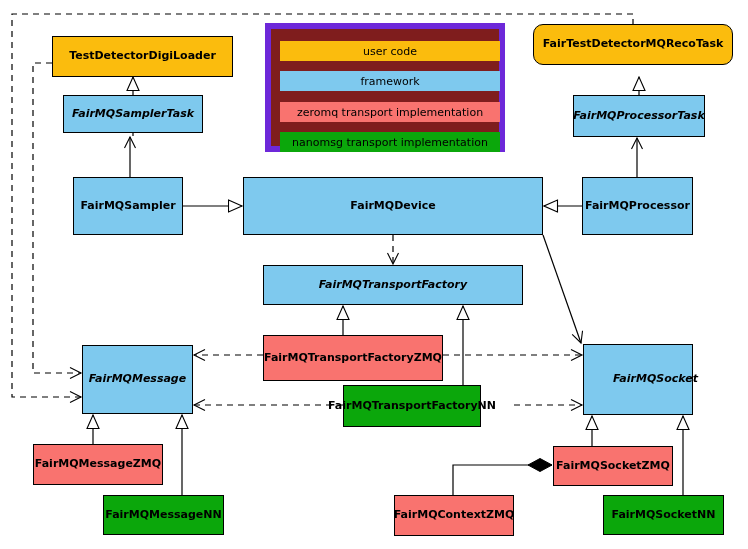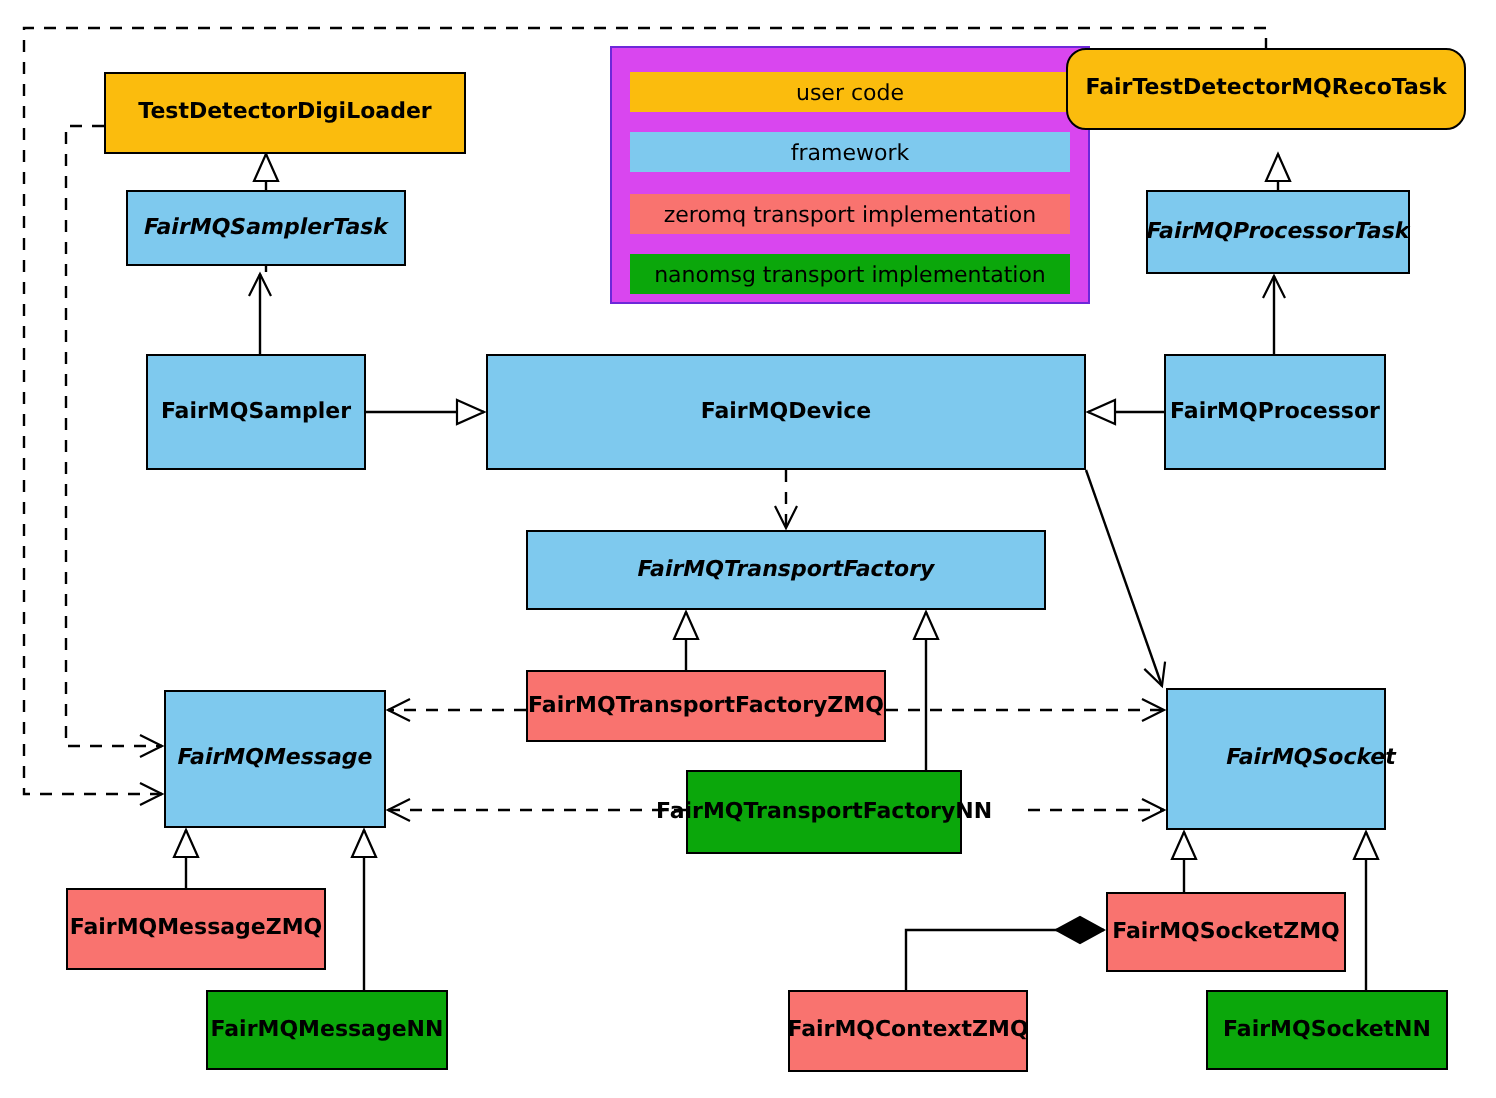--- a/index.html
+++ b/index.html
@@ -20,21 +20,21 @@
     white-space:nowrap;
   }
   .gold{background:#FBBC0D;}
   .blue{background:#7EC9EE;}
   .red{background:#F9736F;}
   .green{background:#0BA70B;}
   .abstract{font-style:italic;}
   .legend{
     position:absolute;z-index:2;
     left:265px;top:23px;width:240px;height:129px;
-    background:#d946ef;border:1px solid #6d28d9;box-sizing:border-box;margin-left:40px;
+    background:#7f1d1d;border:6px solid #6d28d9;box-sizing:border-box;
   }
   .legend .bar{
     position:absolute;left:9px;width:220px;height:20px;
     display:flex;align-items:center;justify-content:center;
     font-size:11px;font-weight:normal;color:#000;white-space:nowrap;
   }
   .bar1{top:12px;} .bar2{top:42px;} .bar3{top:73px;} .bar4{top:103px;}
 </style>
 </head>
 <body>
@@ -94,21 +94,21 @@
   <div class="node gold" style="left:52px;top:36px;width:181px;height:41px;">TestDetectorDigiLoader</div>
   <div class="node blue abstract" style="left:63px;top:95px;width:140px;height:38px;">FairMQSamplerTask</div>
   <div class="node gold" style="left:533px;top:24px;width:200px;height:41px;border-radius:10px;">FairTestDetectorMQRecoTask</div>
   <div class="node blue abstract" style="left:573px;top:95px;width:132px;height:42px;">FairMQProcessorTask</div>
 
   <div class="node blue" style="left:73px;top:177px;width:110px;height:58px;">FairMQSampler</div>
   <div class="node blue" style="left:243px;top:177px;width:300px;height:58px;">FairMQDevice</div>
   <div class="node blue" style="left:582px;top:177px;width:111px;height:58px;">FairMQProcessor</div>
 
   <div class="node blue abstract" style="left:263px;top:265px;width:260px;height:40px;">FairMQTransportFactory</div>
-  <div class="node red" style="left:263px;top:335px;width:180px;height:36px;">FairMQTransportFactoryZMQ</div>
+  <div class="node red" style="left:263px;top:335px;width:180px;height:46px;">FairMQTransportFactoryZMQ</div>
   <div class="node green" style="left:343px;top:385px;width:138px;height:42px;">FairMQTransportFactoryNN</div>
 
   <div class="node blue abstract" style="left:82px;top:345px;width:111px;height:69px;">FairMQMessage</div>
   <div class="node blue abstract" style="left:583px;top:344px;width:110px;height:71px;padding-left:35px;">FairMQSocket</div>
 
   <div class="node red" style="left:33px;top:444px;width:130px;height:41px;">FairMQMessageZMQ</div>
   <div class="node green" style="left:103px;top:495px;width:121px;height:40px;">FairMQMessageNN</div>
   <div class="node red" style="left:553px;top:446px;width:120px;height:40px;">FairMQSocketZMQ</div>
   <div class="node red" style="left:394px;top:495px;width:120px;height:41px;">FairMQContextZMQ</div>
   <div class="node green" style="left:603px;top:495px;width:121px;height:40px;">FairMQSocketNN</div>

